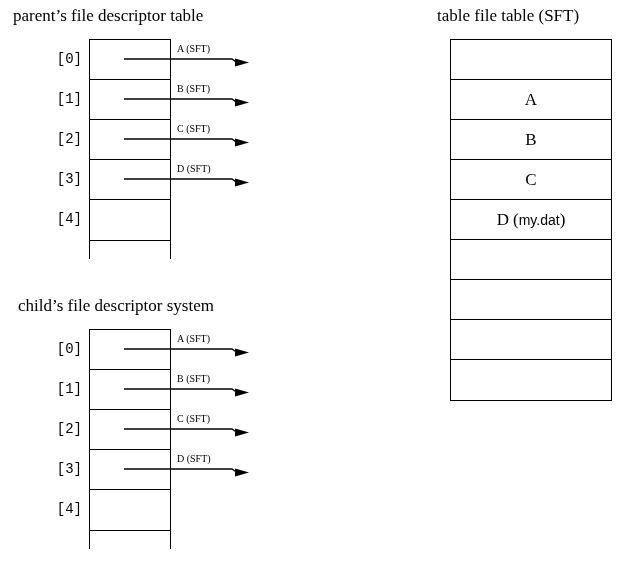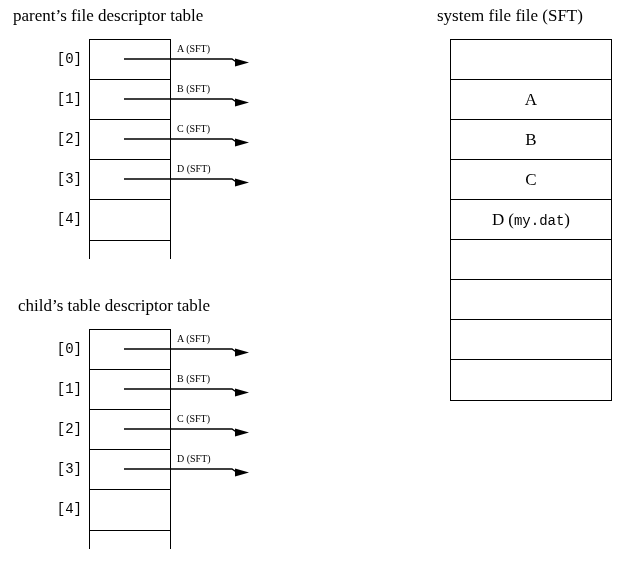--- a/index.html
+++ b/index.html
@@ -76,21 +76,21 @@
     height: 40px;
     box-sizing: border-box;
     border-bottom: 1px solid #000;
     text-align: center;
     line-height: 39px;
     font-size: 17px;
   }
   .sftrow:last-child { border-bottom: none; }
   .sft-open { margin-left: 4px; }
   .mono {
-    font-family: Liberation Mono, monospace;
+    font-family: Liberation Sans, sans-serif;
     font-size: 14px;
   }
 </style>
 </head>
 <body>
 
 <div class="canvas">
 
   <div class="title" style="left:13px; top:6px">parent’s file descriptor table</div>
 
@@ -124,21 +124,21 @@
   <svg class="arrow" style="top:174px" viewBox="0 0 126 13">
     <polyline points="0,5 108,5 113,8.5" fill="none" stroke="#000" stroke-width="1.3"></polyline>
     <polygon points="111,4.5 111,12.5 125,8.5" fill="#000"></polygon>
   </svg>
 
   <div class="arrowlabel" style="top:41px">A (SFT)</div>
   <div class="arrowlabel" style="top:81px">B (SFT)</div>
   <div class="arrowlabel" style="top:121px">C (SFT)</div>
   <div class="arrowlabel" style="top:161px">D (SFT)</div>
 
-  <div class="title" style="left:18px; top:296px">child’s table descriptor table</div>
+  <div class="title" style="left:18px; top:296px">child’s file descriptor system</div>
 
   <div class="fdbox" style="left:89px; top:329px">
     <div class="fdrow"></div>
     <div class="fdrow"></div>
     <div class="fdrow"></div>
     <div class="fdrow"></div>
     <div class="fdrow"></div>
   </div>
   <div class="stub" style="left:89px; top:530px"></div>
 
@@ -163,21 +163,21 @@
   <svg class="arrow" style="top:464px" viewBox="0 0 126 13">
     <polyline points="0,5 108,5 113,8.5" fill="none" stroke="#000" stroke-width="1.3"></polyline>
     <polygon points="111,4.5 111,12.5 125,8.5" fill="#000"></polygon>
   </svg>
 
   <div class="arrowlabel" style="top:331px">A (SFT)</div>
   <div class="arrowlabel" style="top:371px">B (SFT)</div>
   <div class="arrowlabel" style="top:411px">C (SFT)</div>
   <div class="arrowlabel" style="top:451px">D (SFT)</div>
 
-  <div class="title" style="left:437px; top:6px">system file file (SFT)</div>
+  <div class="title" style="left:437px; top:6px">table file table (SFT)</div>
 
   <div class="sftbox">
     <div class="sftrow">
       <span></span>
     </div>
     <div class="sftrow">
       <span>A</span>
     </div>
     <div class="sftrow">
       <span>B</span>

